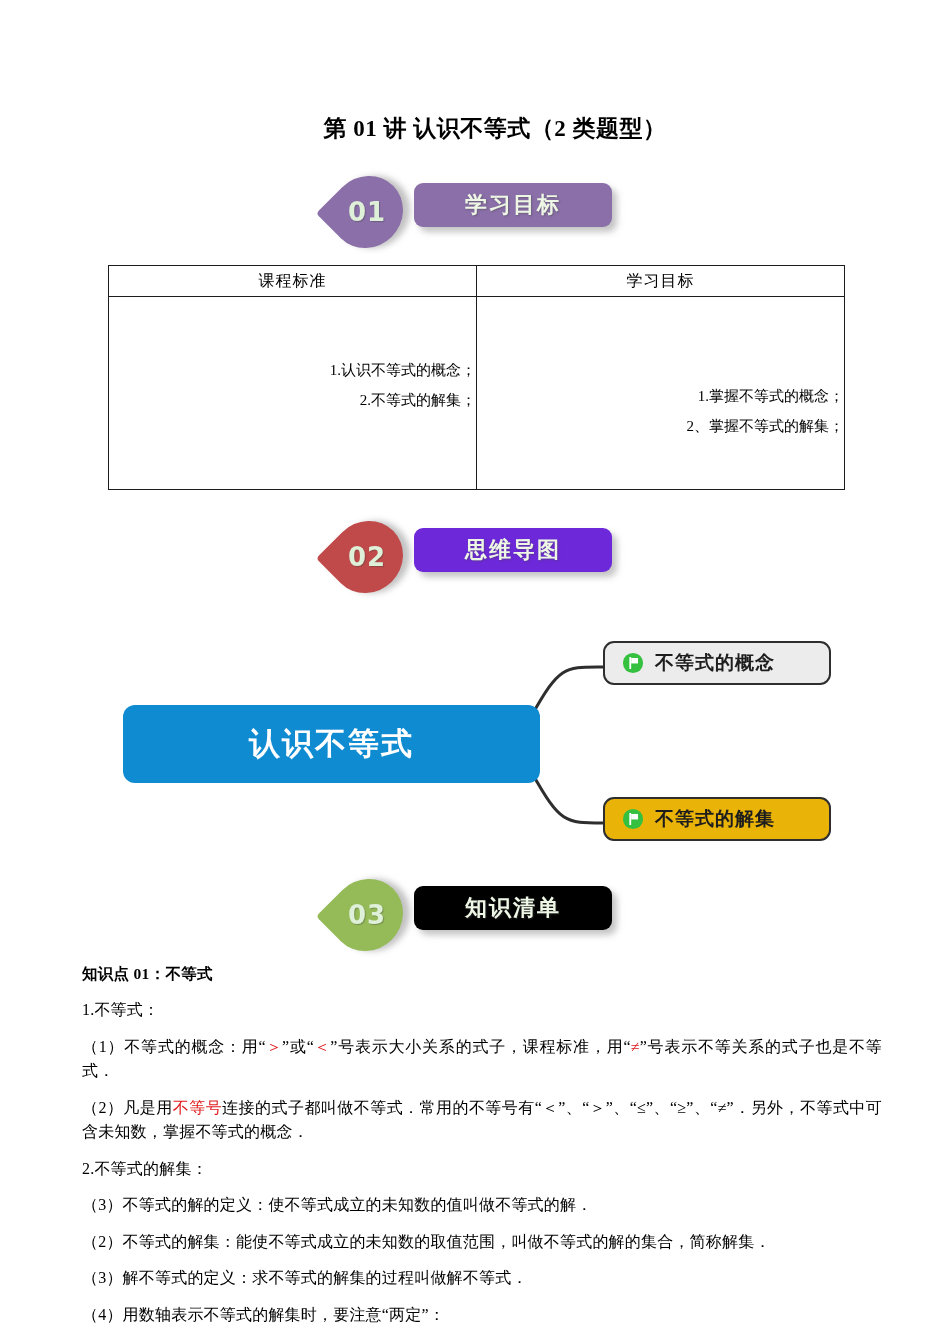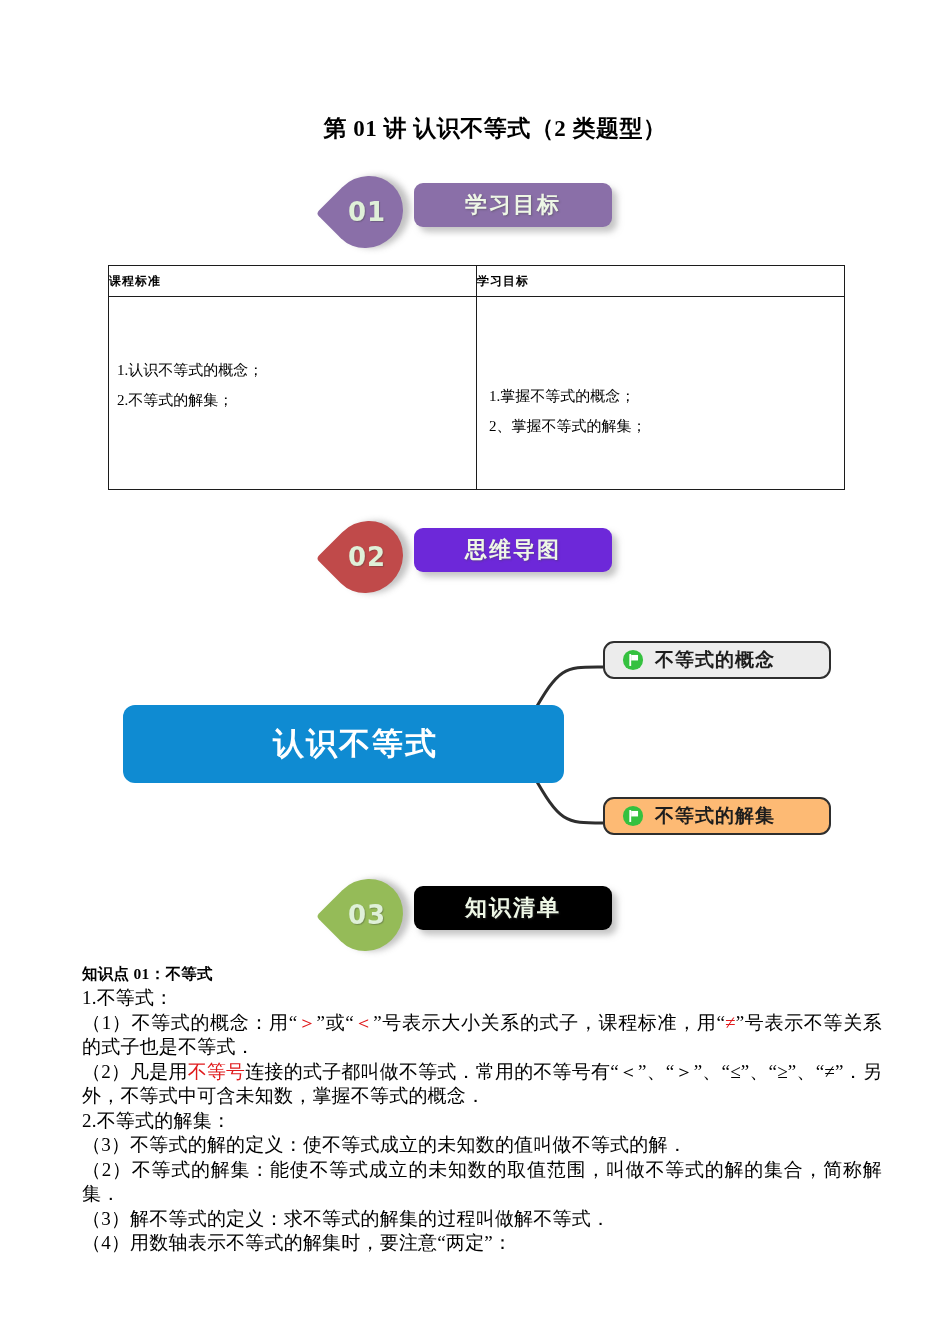--- a/index.html
+++ b/index.html
@@ -92,25 +92,26 @@
     left: 108px;
     top: 265px;
     width: 737px;
     border-collapse: collapse;
     table-layout: fixed;
   }
   .std-table td {
     border: 1px solid #1c1c1c;
     vertical-align: top;
     padding: 0;
+    text-align: right;
   }
   .std-table .th-cell {
-    text-align: left;
-    font-weight: bold;
-    font-size: 12px;
+    text-align: center;
+    font-weight: normal;
+    font-size: 16px;
     height: 30px;
     vertical-align: middle;
     letter-spacing: 1px;
   }
   .std-table .body-cell {
     height: 192px;
     font-size: 15px;
     line-height: 30px;
     padding: 0;
   }
@@ -145,21 +146,21 @@
     font-family: "DejaVu Sans", sans-serif;
     font-weight: bold;
     font-size: 31px;
     color: #ffffff;
     letter-spacing: 2px;
   }
   .mm-leaf {
     position: absolute;
     left: 603px;
     width: 228px;
-    height: 38px;
+    height: 44px;
     background: #ececec;
     border: 2px solid #2e2e2e;
     border-radius: 11px;
     display: flex;
     align-items: center;
     box-sizing: border-box;
   }
   .mm-leaf.top { top: 21px; }
   .mm-leaf.bottom { top: 177px; }
   .mm-flag {
@@ -191,24 +192,25 @@
     top: 962px;
     width: 800px;
   }
   .k-head {
     font-weight: bold;
     font-size: 15.5px;
     line-height: 24px;
     letter-spacing: 0.3px;
   }
   .k-line {
-    font-size: 19px;
+    font-size: 16px;
     line-height: 24.5px;
     letter-spacing: 0.2px;
     text-align: justify;
+    margin-top: 12px;
   }
   .red { color: #e0191b; }
 </style>
 </head>
 <body>
 
 <div class="doc-title">第 01 讲 认识不等式（2 类题型）</div>
 
 <div class="section-banner" style="top:173px;">
   <div class="badge" id="badge-0" style="background: rgb(138, 111, 168);">
@@ -250,34 +252,34 @@
     <span>思维导图</span>
   </div>
 </div>
 
 <div class="mindmap">
   <svg class="mm-links" viewBox="0 0 950 250">
     <path d="M 532 95 C 560 45, 565 47, 603 47" fill="none" stroke="#2e2e2e" stroke-width="3"></path>
     <path d="M 532 153 C 560 203, 565 203, 603 203" fill="none" stroke="#2e2e2e" stroke-width="3"></path>
   </svg>
 
-  <div class="mm-root" style="background: rgb(15, 139, 210); padding-left: 24px;">
+  <div class="mm-root" style="background: rgb(15, 139, 210);">
     <span>认识不等式</span>
   </div>
 
   <div class="mm-leaf top" style="background: rgb(236, 236, 236);">
     <svg class="mm-flag" viewBox="0 0 24 24">
       <circle cx="12" cy="12" r="11" fill="#35c13f"></circle>
       <rect x="8" y="5.5" width="2" height="13" fill="#ffffff"></rect>
       <path d="M10 6.5 L17.5 6.5 L17.5 12.5 L10 12.5 Z" fill="#ffffff"></path>
     </svg>
     <span class="mm-leaf-label">不等式的概念</span>
   </div>
 
-  <div class="mm-leaf bottom" style="background: #fdba74;">
+  <div class="mm-leaf bottom" style="background: #eab308;">
     <svg class="mm-flag" viewBox="0 0 24 24">
       <circle cx="12" cy="12" r="11" fill="#35c13f"></circle>
       <rect x="8" y="5.5" width="2" height="13" fill="#ffffff"></rect>
       <path d="M10 6.5 L17.5 6.5 L17.5 12.5 L10 12.5 Z" fill="#ffffff"></path>
     </svg>
     <span class="mm-leaf-label">不等式的解集</span>
   </div>
 </div>
 
 <div class="section-banner" style="top:876px;">

